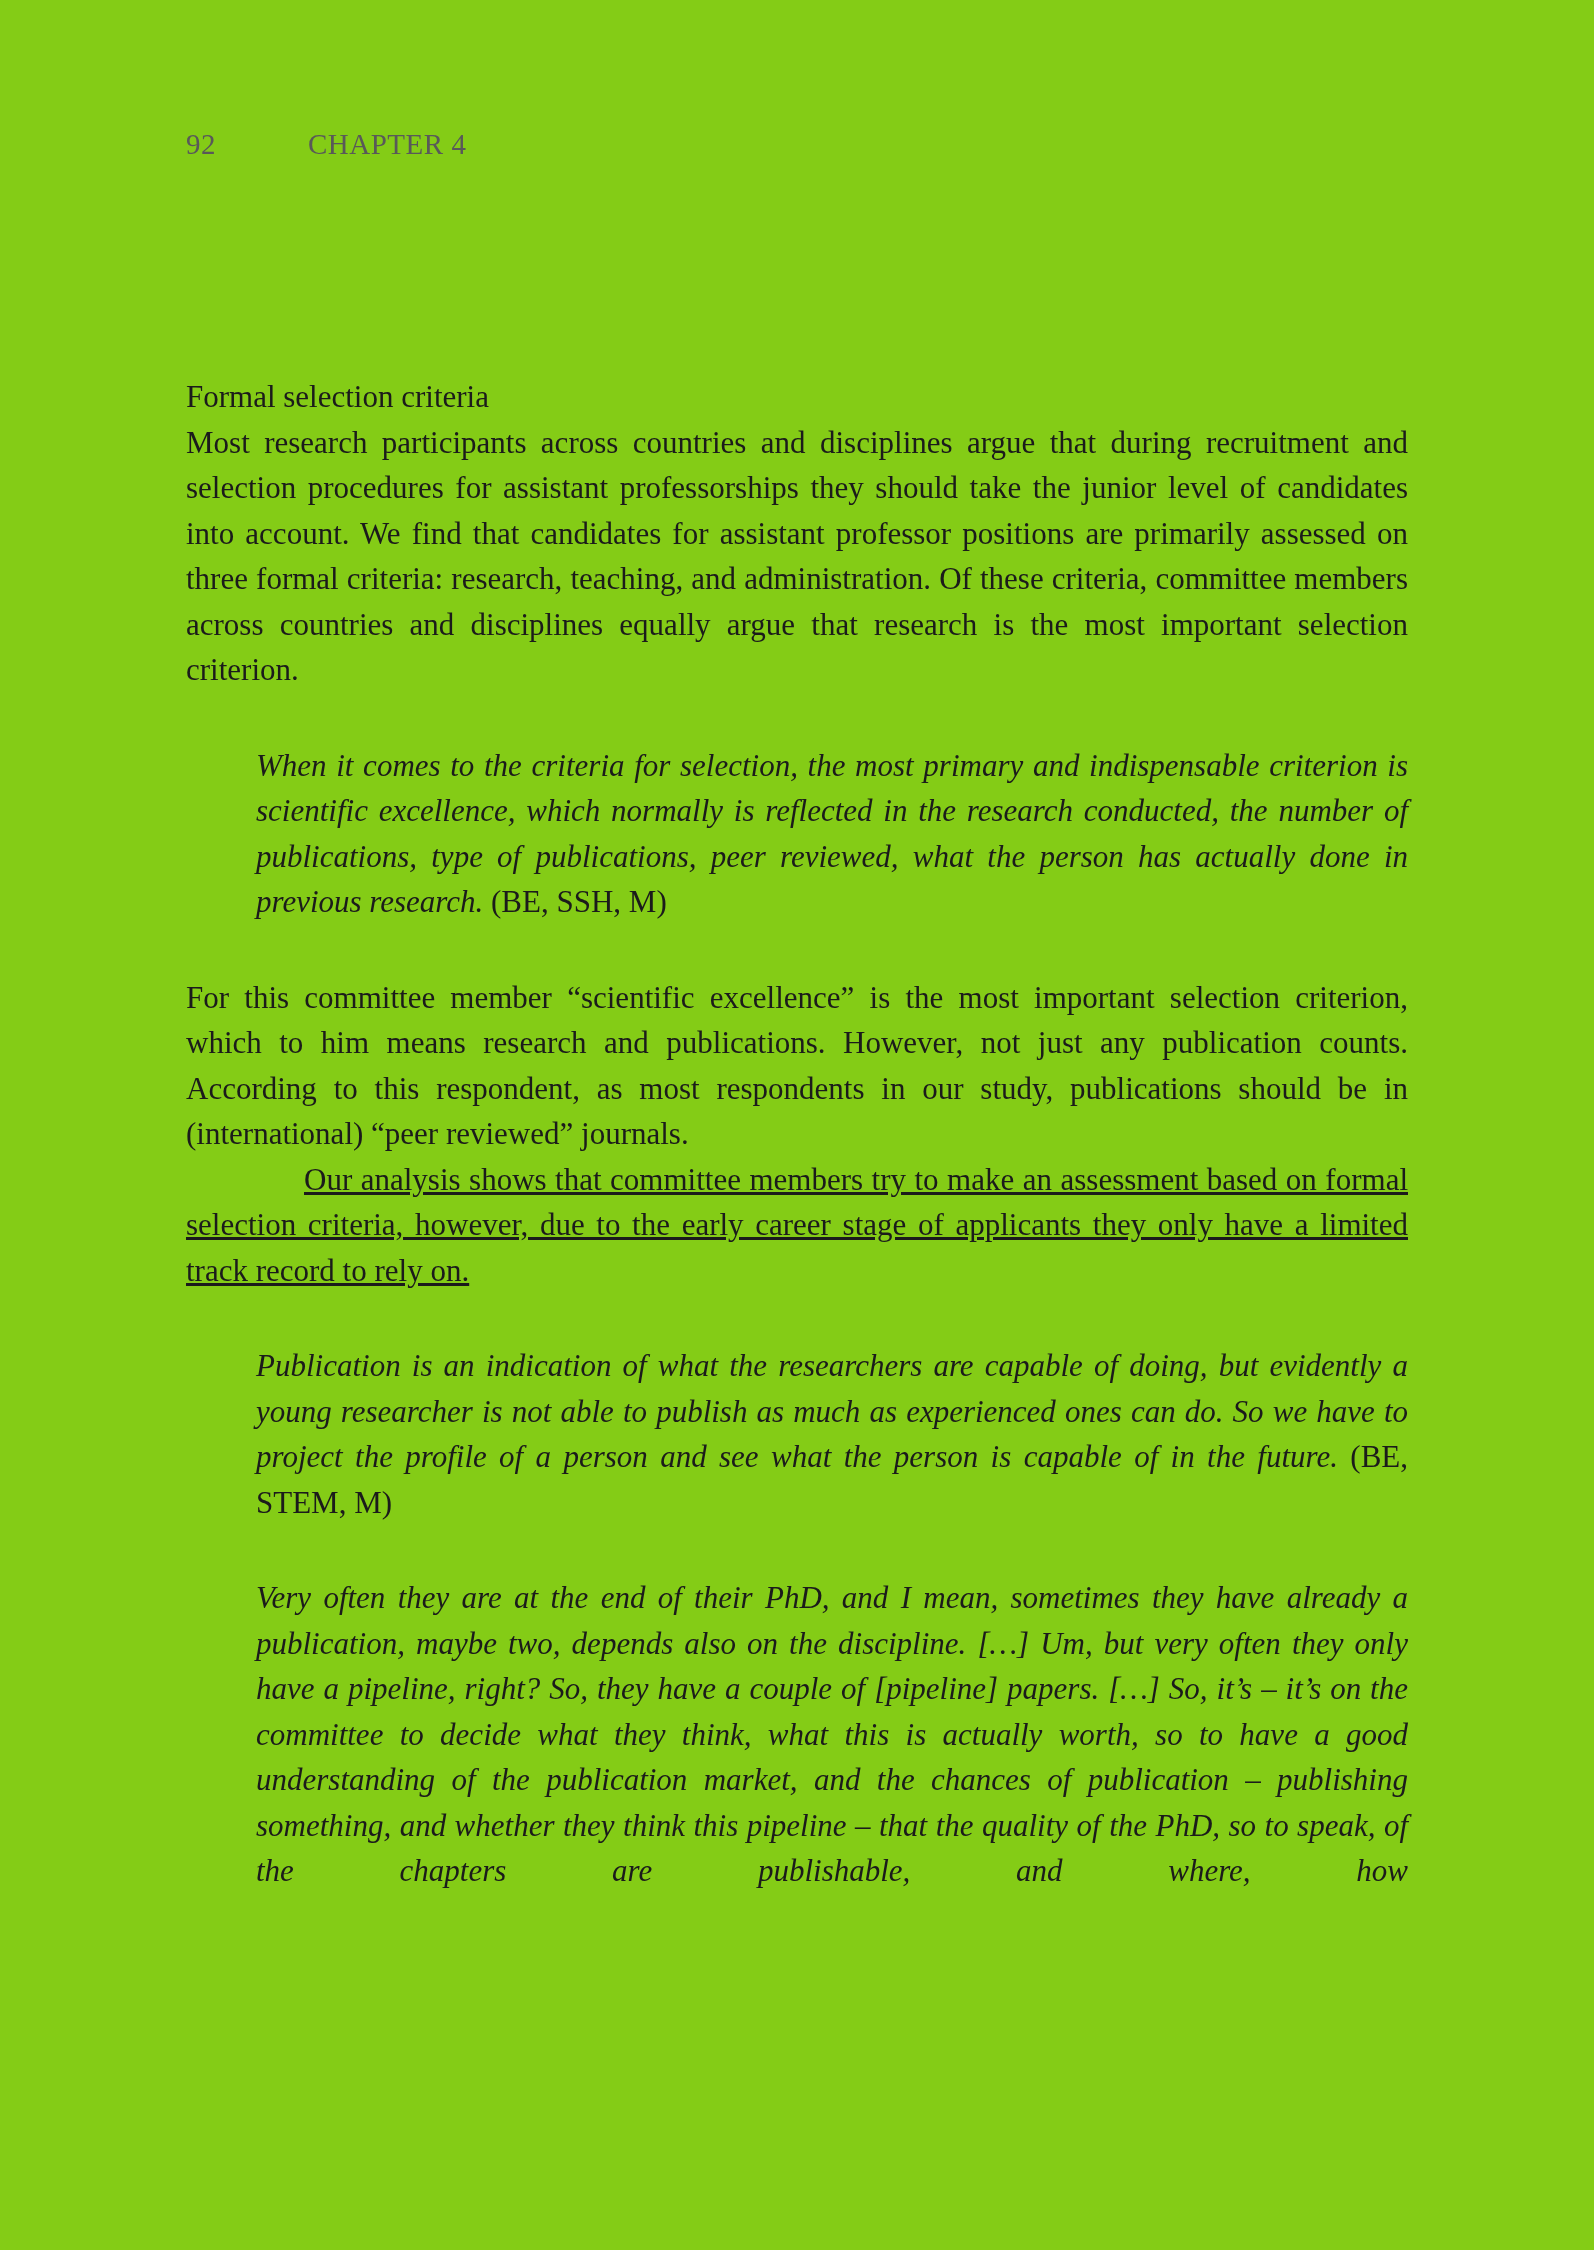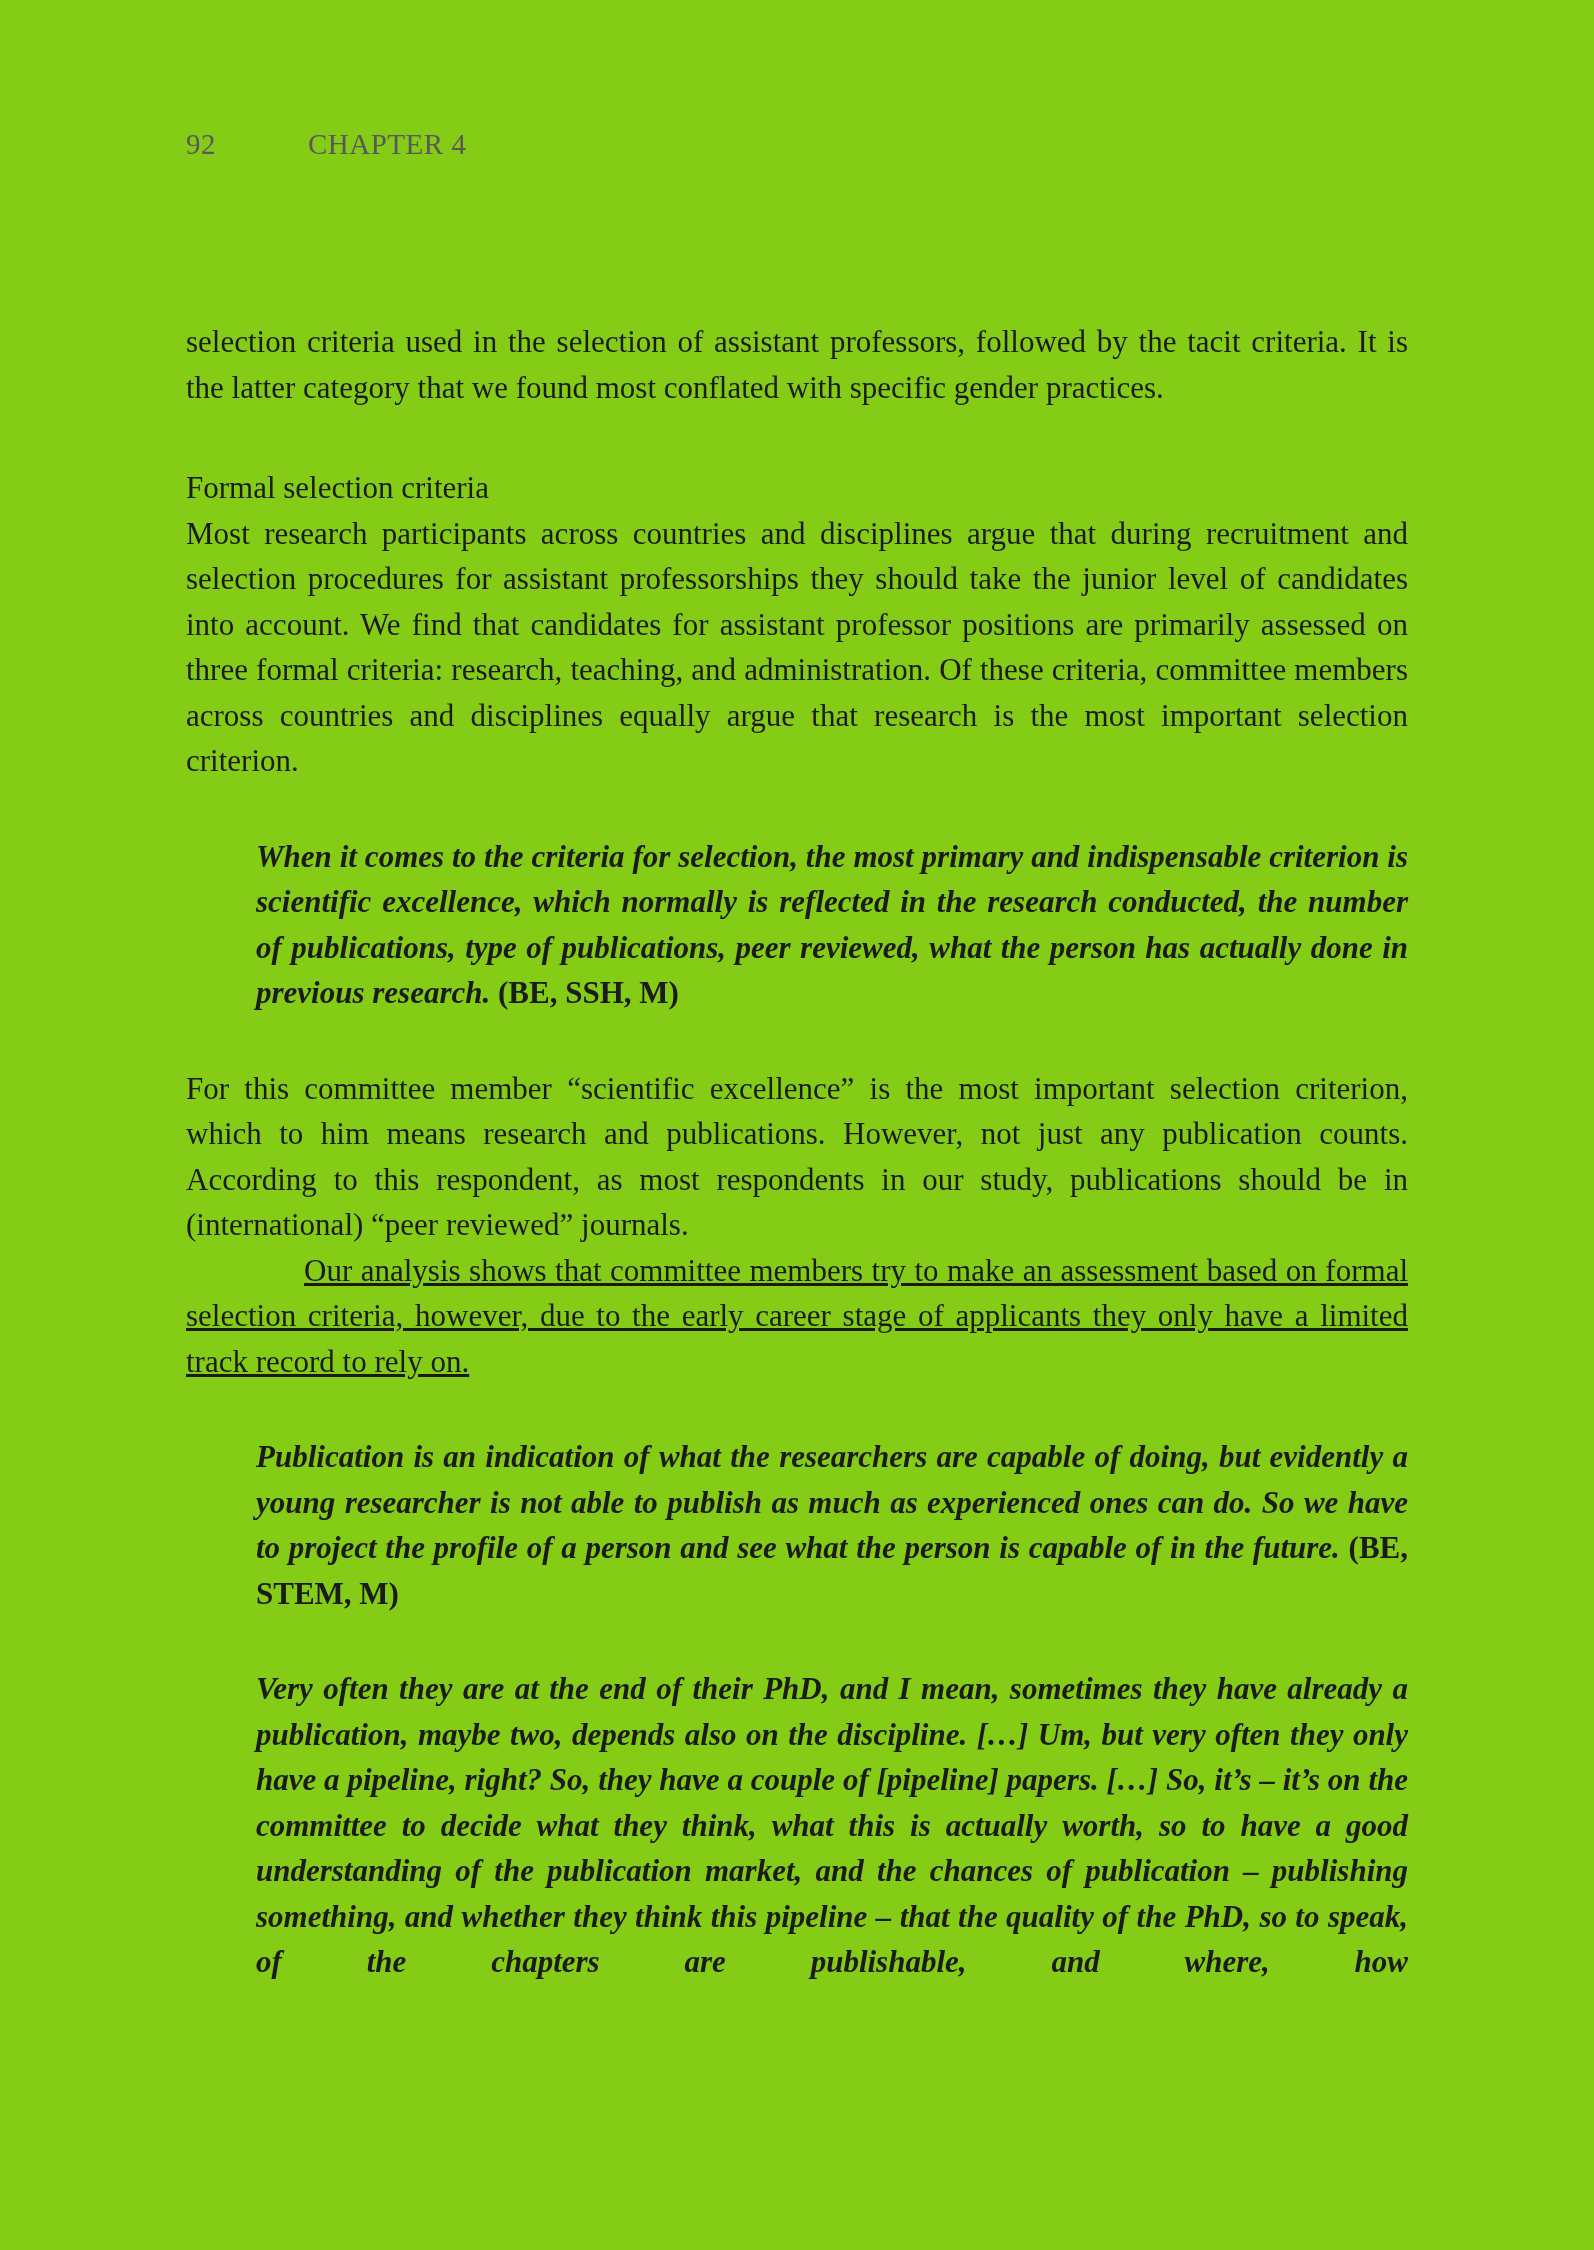--- a/index.html
+++ b/index.html
@@ -46,21 +46,20 @@
   .section-heading {
     margin: 55px 0 0 0;
     font-size: 31px;
     line-height: 45.5px;
     font-weight: normal;
     text-align: left;
   }
   .quote {
     margin: 50px 0 50px 70px;
     font-style: italic;
-    font-weight: bold;
   }
   .quote.last {
     margin-bottom: 4px;
     text-align-last: justify;
   }
   .attribution {
     font-style: normal;
   }
   .indent {
     text-indent: 118px;
@@ -73,21 +72,20 @@
 <body>
 
 <div class="page">
 
   <header class="running-head">
     <span class="page-number">92</span><span class="chapter-title">CHAPTER 4</span>
   </header>
 
   <main class="content">
 
-    <p class="para">selection criteria used in the selection of assistant professors, followed by the tacit criteria. It is the latter category that we found most conflated with specific gender practices.</p>
 
     <h2 class="section-heading">Formal selection criteria</h2>
 
     <p class="para">Most research participants across countries and disciplines argue that during recruitment and selection procedures for assistant professorships they should take the junior level of candidates into account. We find that candidates for assistant professor positions are primarily assessed on three formal criteria: research, teaching, and administration. Of these criteria, committee members across countries and disciplines equally argue that research is the most important selection criterion.</p>
 
     <blockquote class="quote"><span class="qtext">When it comes to the criteria for selection, the most primary and indispensable criterion is scientific excellence, which normally is reflected in the research conducted, the number of publications, type of publications, peer reviewed, what the person has actually done in previous research.</span><span class="attribution"> (BE, SSH, M)</span></blockquote>
 
     <p class="para"><span>For this committee member “</span><span class="em">scientific excellence</span><span>” is the most important selection criterion, which to him means research and publications. However, not just any publication counts. According to this respondent, as most respondents in our study, publications should be in (international) “</span><span class="em">peer reviewed</span><span>” journals.</span></p>
 
     <p class="para indent">Our analysis shows that committee members try to make an assessment based on formal selection criteria, however, due to the early career stage of applicants they only have a limited track record to rely on.</p>

